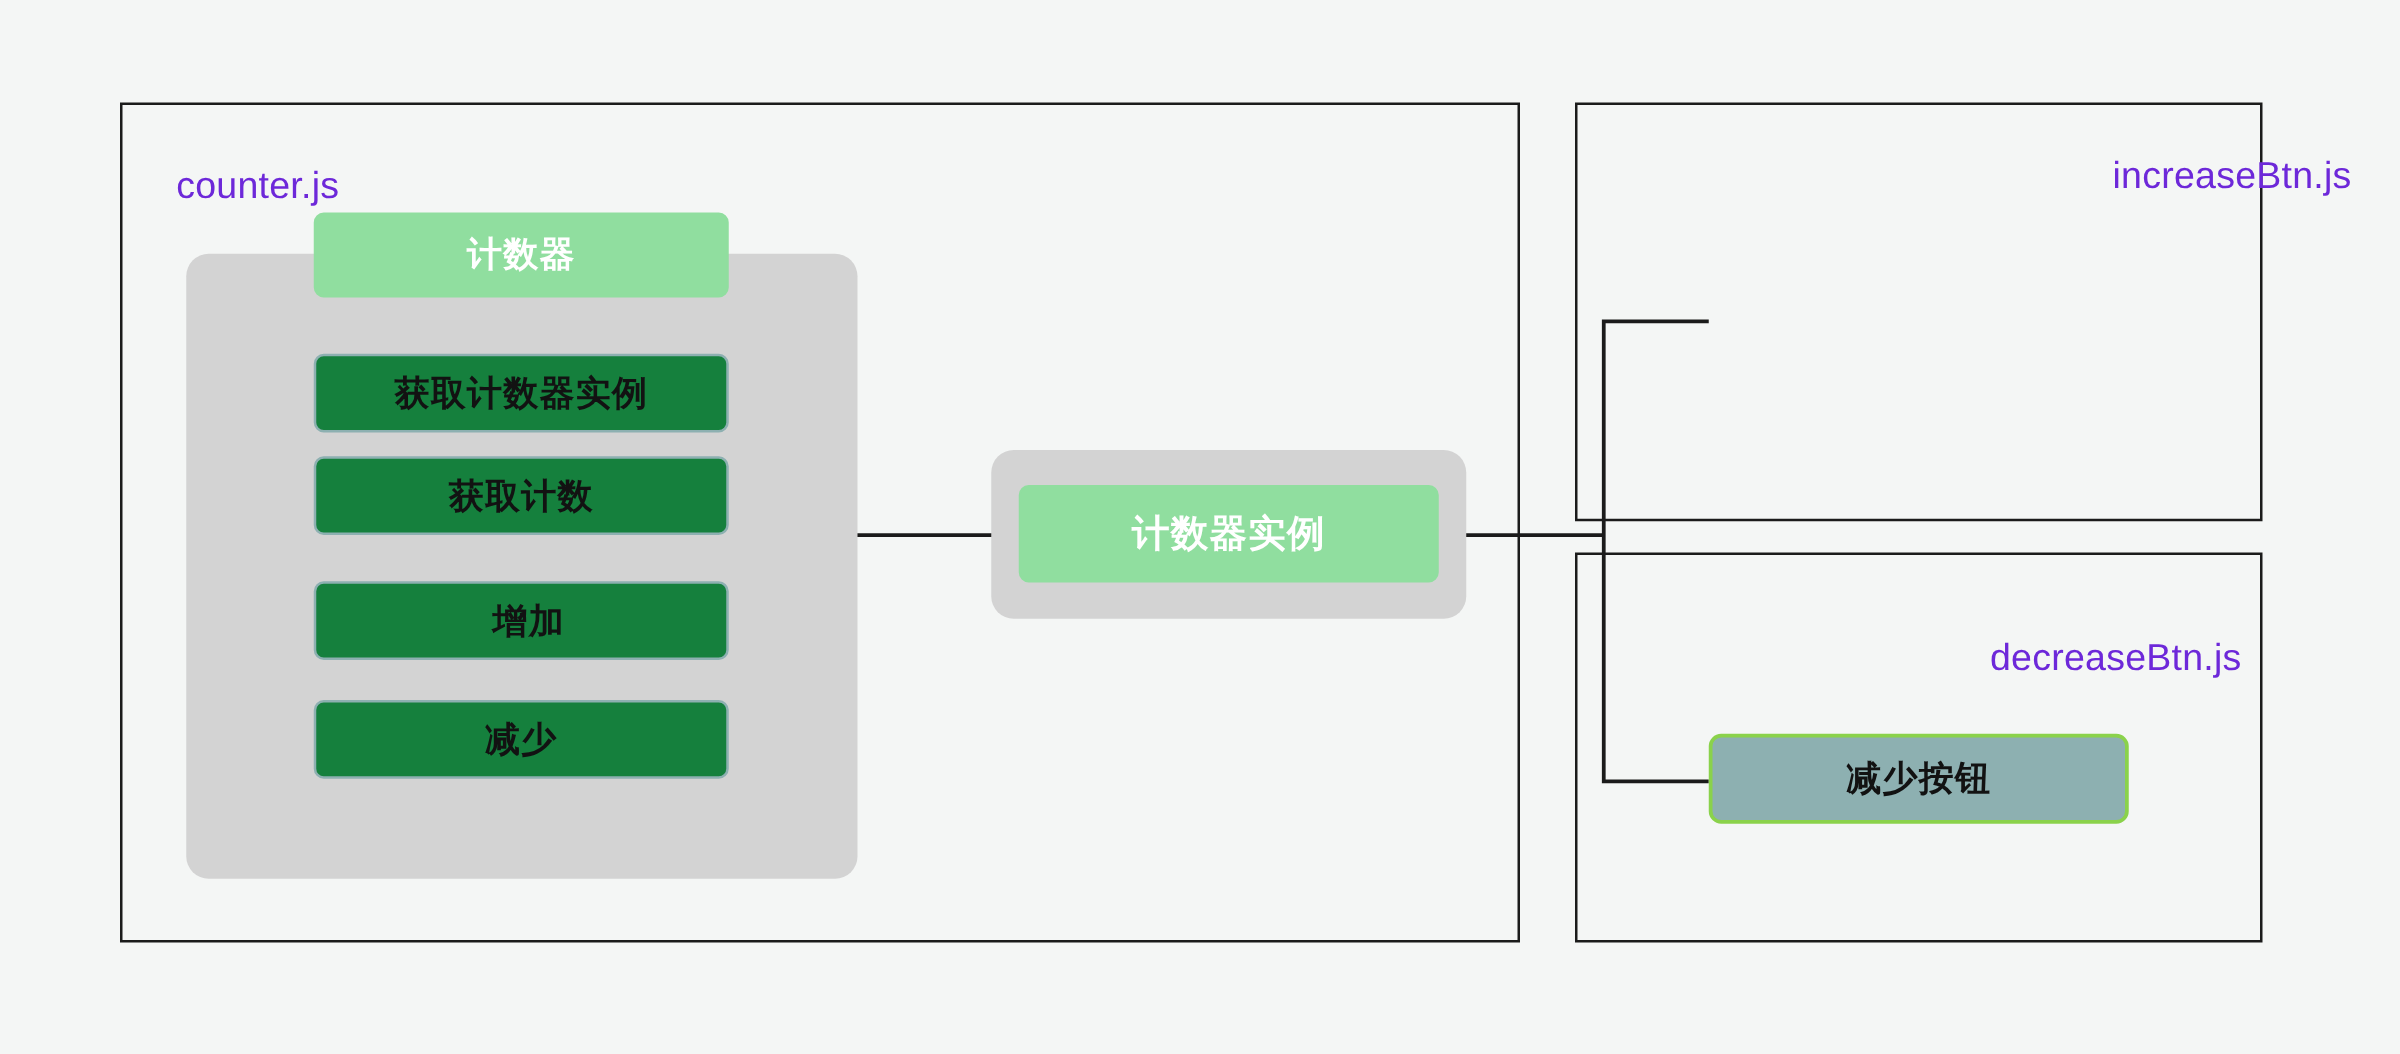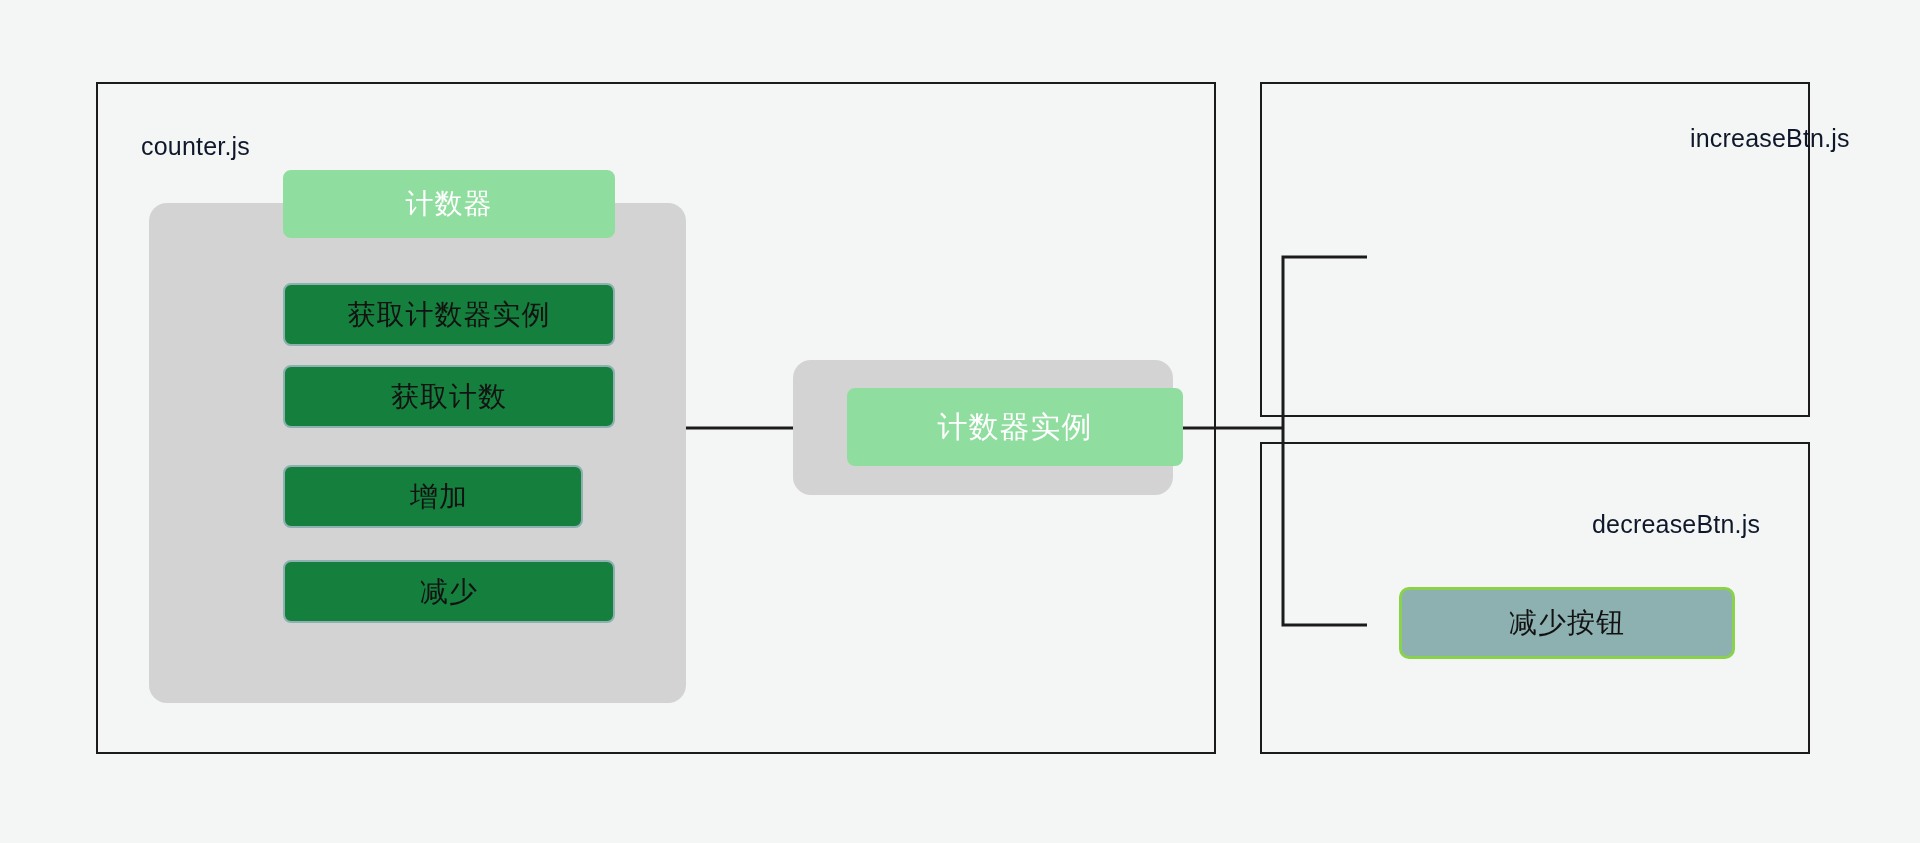--- a/index.html
+++ b/index.html
@@ -27,22 +27,22 @@
     border: 2.5px solid #1b1b1b;
     background: transparent;
     box-sizing: border-box;
   }
   #panel-counter   { left: 96px;  top: 82px;  width: 1120px; height: 672px; }
   #panel-increase  { left: 1260px; top: 82px;  width: 550px;  height: 335px; }
   #panel-decrease  { left: 1260px; top: 442px; width: 550px;  height: 312px; }
 
   .panel-label {
     position: absolute;
-    color: #0f172a;
-    font-size: 25px;
+    color: #6d28d9;
+    font-size: 30px;
     letter-spacing: .2px;
     white-space: nowrap;
   }
   #label-counter  { left: 141px;  top: 132px; }
   #label-increase { left: 1690px; top: 124px; }
   #label-decrease { left: 1592px; top: 510px; }
 
   
   .grey-group {
     position: absolute;
@@ -54,24 +54,23 @@
 
   
   .node {
     position: absolute;
     border-radius: 8px;
     display: flex;
     align-items: center;
     justify-content: center;
     box-sizing: border-box;
     font-size: 28px;
-    font-weight: 400;
+    font-weight: 700;
     letter-spacing: 1px;
     white-space: nowrap;
-    margin-left: 32px;
   }
   .node.green {
     background: #90de9f;
     color: #ffffff;
     border: 2px solid #90de9f;
   }
   .node.teal {
     background: #15803d;
     color: #121212;
     border: 2px solid #8db0b1;
@@ -80,21 +79,21 @@
     background: #8db0b1;
     color: #121212;
     border: 3px solid #8ad24b;
     border-radius: 10px;
   }
 
   
   #node-counter        { left: 251px; top: 170px;  width: 332px; height: 68px; }
   #node-get-instance   { left: 251px; top: 283px;  width: 332px; height: 63px; }
   #node-get-count      { left: 251px; top: 365px;  width: 332px; height: 63px; }
-  #node-increase       { left: 251px; top: 465px;  width: 300px; height: 63px; padding-left: 12px; }
+  #node-increase       { left: 251px; top: 465px;  width: 332px; height: 63px; padding-left: 12px; }
   #node-decrease       { left: 251px; top: 560px;  width: 332px; height: 63px; }
 
   
   #node-instance       { left: 815px; top: 388px;  width: 336px; height: 78px; font-size: 30px; }
 
   
   #node-increase-btn   { left: 1367px; top: 220px; width: 336px; height: 72px; }
   #node-decrease-btn   { left: 1367px; top: 587px; width: 336px; height: 72px; }
 
   

